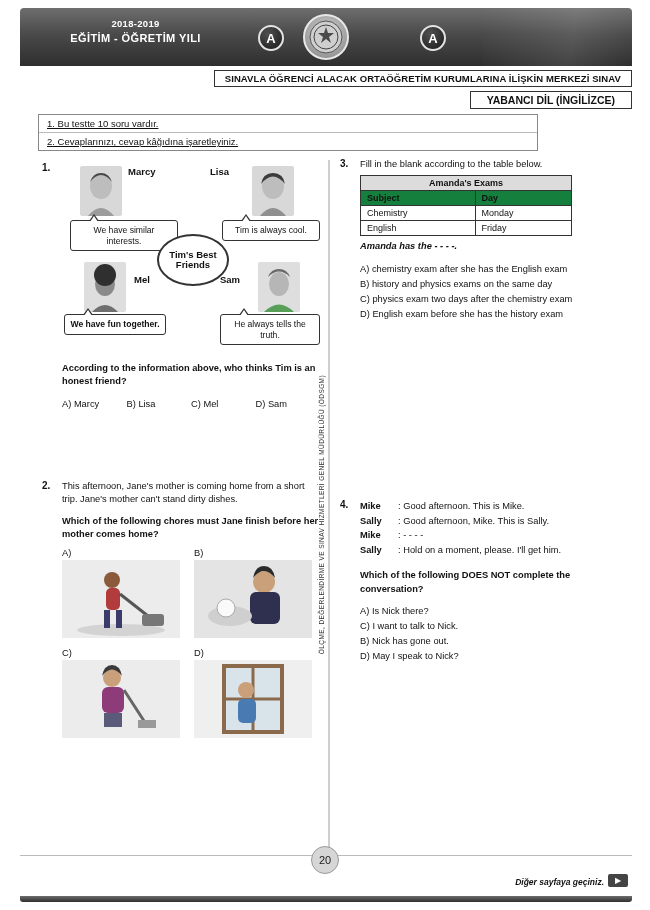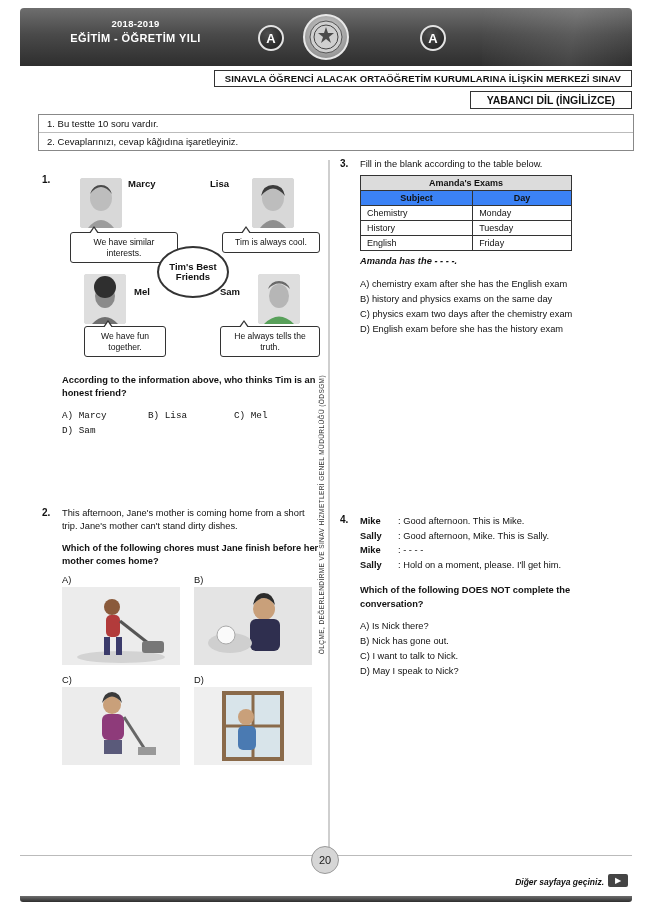--- a/index.html
+++ b/index.html
@@ -63,22 +63,23 @@
     font-size:9.5px; font-weight:bold; letter-spacing:.1px;
   }
   .t2 {
     display:inline-block; margin-top:4px;
     border:1px solid #333; padding:2px 16px;
     font-size:10.5px; font-weight:bold;
   }
 
   
   .instructions {
-    position:absolute; left:38px; top:114px; width:596px;
+    position:absolute; left:38px; top:114px; width:500px;
     border:1px solid #888;
+    text-decoration:underline;
   }
   .instructions .row {
     padding:3px 8px; font-size:9.5px;
   }
   .instructions .row + .row { border-top:1px solid #bbb; }
 
   
   .col-left { position:absolute; left:42px; top:158px; width:278px; }
   .col-right { position:absolute; left:340px; top:158px; width:280px; }
   .divider {
@@ -92,24 +93,24 @@
   }
 
   .q { position:relative; margin-bottom:6px; }
   .qnum {
     position:absolute; left:0; top:0; font-weight:bold; font-size:10px;
   }
   .qbody { margin-left:20px; }
   .stem { font-size:9.3px; line-height:1.45; }
   .stem.bold { font-weight:bold; }
   .opts { margin-top:8px; font-size:9.3px; line-height:1.6; }
-  .opts.two-col { display:grid; grid-template-columns:1fr 1fr 1fr;font-family:Liberation Mono, monospace; }
-
-  
-  .q1art { position:relative; height:200px; margin-top:16px; }
+  .opts.two-col { display:grid; grid-template-columns:1fr 1fr 1fr 1fr; }
+
+  
+  .q1art { position:relative; height:200px; margin-top:4px; }
   .face {
     position:absolute; width:42px; height:50px; overflow:hidden;
     background:#cfcfcf; border-radius:3px;
   }
   .bubble {
     position:absolute; border:1px solid #333; border-radius:3px;
     background:#fff; font-size:8.6px; text-align:center;
     padding:4px 5px; line-height:1.25;
   }
   .bubble:after {
@@ -134,21 +135,21 @@
   
   table.exams {
     border-collapse:collapse; width:212px; margin-top:4px; font-size:9px;
   }
   table.exams th, table.exams td {
     border:1px solid #333; padding:2px 6px; text-align:left;
   }
   table.exams thead tr.title th {
     text-align:center; font-weight:bold; background:#dcdcdc;
   }
-  table.exams thead tr.head th { text-align:center; font-weight:bold; background:#3b82f6;}
+  table.exams thead tr.head th { font-weight:bold; background:#15803d;}
 
   
   .dlg { font-size:9.3px; line-height:1.55; }
   .dlg .sp { display:inline-block; width:38px; font-weight:bold; }
 
   
   .picgrid { margin-top:6px; display:grid; grid-template-columns:1fr 1fr; gap:4px 6px; }
   .piccell { }
   .piclabel { font-size:9.3px; margin-bottom:2px; }
   .picbox { width:118px; height:78px; background:#e9e9e9; position:relative; overflow:hidden; }
@@ -247,21 +248,21 @@
 
           <div class="name" style="left:72px; top:112px;">Mel</div>
           <div class="face" style="left:22px; top:100px;">
             <svg width="42" height="50" viewBox="0 0 42 50">
                 <rect width="42" height="50" fill="#dedede"></rect>
                 <ellipse cx="21" cy="22" rx="10" ry="12" fill="#8a8a8a"></ellipse>
                 <circle cx="21" cy="13" r="11" fill="#2f2f2f"></circle>
                 <path d="M8 50 q13 -14 26 0 z" fill="#6f6f6f"></path>
               </svg>
           </div>
-          <div class="bubble" style="left:22px; top:152px; width:82px;">We have fun together.</div>
+          <div class="bubble" style="left:2px; top:152px; width:102px;font-weight:bold;">We have fun together.</div>
 
           <div class="name" style="left:158px; top:112px;">Sam</div>
           <div class="face" style="left:196px; top:100px;">
             <svg width="42" height="50" viewBox="0 0 42 50">
                 <rect width="42" height="50" fill="#dedede"></rect>
                 <ellipse cx="21" cy="22" rx="10" ry="12" fill="#b6b6b6"></ellipse>
                 <path d="M10 15 q11 -11 22 0 q-3 -8 -11 -8 q-8 0 -11 8z" fill="#6a6a6a"></path>
                 <path d="M6 50 q15 -15 30 0 z" fill="#58a05a"></path>
               </svg>
           </div>
@@ -361,24 +362,20 @@
               <th>Subject</th>
               <th>Day</th>
             </tr>
           </thead>
           <tbody>
             <tr>
               <td>Chemistry</td>
               <td>Monday</td>
             </tr>
             <tr>
-              <td>History</td>
-              <td>Tuesday</td>
-            </tr>
-            <tr>
               <td>English</td>
               <td>Friday</td>
             </tr>
           </tbody>
         </table>
 
         <div class="stem bold" style="margin-top:4px;font-style:italic;">Amanda has the - - - -.</div>
         <div class="opts">
           <div>A) chemistry exam after she has the English exam</div>
           <div>B) history and physics exams on the same day</div>
@@ -402,22 +399,22 @@
             <span class="sp">Mike</span><span>:</span>&nbsp;<span>- - - -</span>
           </div>
           <div>
             <span class="sp">Sally</span><span>:</span>&nbsp;<span>Hold on a moment, please. I'll get him.</span>
           </div>
         </div>
 
         <div class="stem bold" style="margin-top:12px;">Which of the following DOES NOT complete the conversation?</div>
         <div class="opts">
           <div>A) Is Nick there?</div>
+          <div>C) I want to talk to Nick.</div>
           <div>B) Nick has gone out.</div>
-          <div>C) I want to talk to Nick.</div>
           <div>D) May I speak to Nick?</div>
         </div>
       </div>
     </div>
   </div>
 
   <div class="footer-line"></div>
   <div class="pagecirc">20</div>
   <div class="nextpage">Diğer sayfaya geçiniz.</div>
   <div class="nextbox">▶</div>

